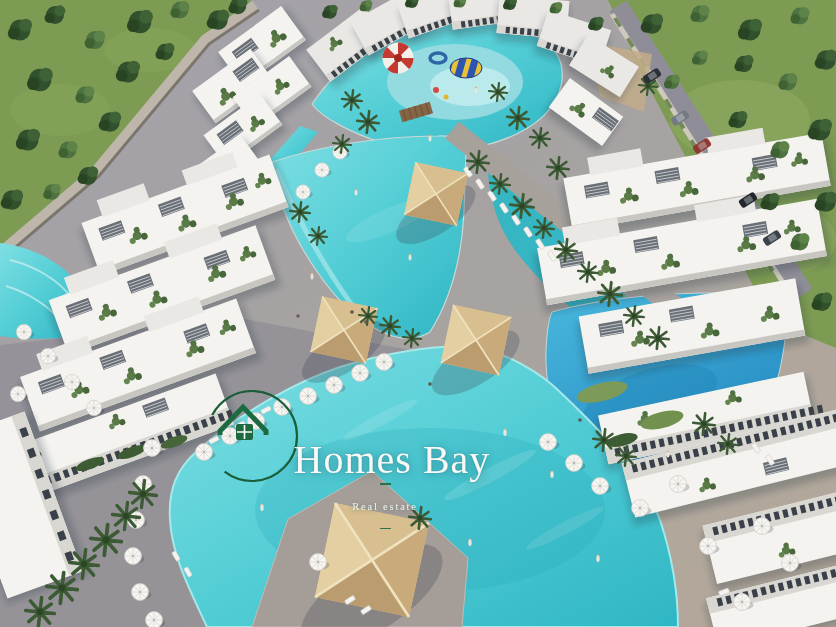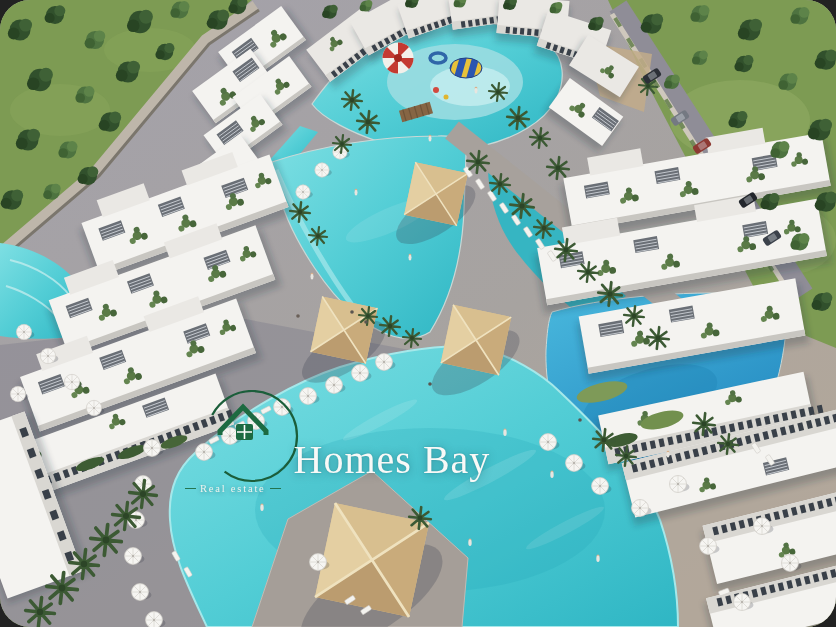--- a/index.html
+++ b/index.html
@@ -1,34 +1,34 @@
 <!DOCTYPE html>
 <html style="--pool_turquoise: #52cdd5; --pool_deep: #2fb6c4; --pool_royal: #2f9fd0; --paving_gray: #a3a1ab; --paving_warm: #b2a79a; --building_white: #f4f3f0; --grass_green: #7d9b53; --forest_green: #31502c; --pavilion_tan: #d9c193; --logo_green: #1d6a41; --logo_text_white: #f8f9f7;"><head>
 <meta charset="utf-8">
 <style>
   html,body{margin:0;padding:0;background:#222;}
   .stage{position:relative;width:836px;height:627px;overflow:hidden;
-         font-family:"Liberation Serif",serif;background:#4d7c0f;border-radius:30px;}
+         font-family:"Liberation Serif",serif;background:#4d7c0f;}
   .stage svg{display:block;position:absolute;left:0;top:0;}
   .roof{fill:var(--building_white,#f4f3f0);}
   .roof2{fill:#eae8e4;}
   .edge{fill:#c8c6c1;}
   .fac{fill:#d9d7d2;}
   .shd{fill:rgba(40,46,60,.26);}
   .grass{fill:var(--grass_green,#7d9b53);}
   .watermark{position:absolute;left:192px;top:390px;width:400px;height:115px;z-index:5;pointer-events:none;}
   .wm-icon{position:absolute;left:200px;top:0;width:120px;height:100px;}
   .wm-brand{position:absolute;top:46px;left:0;width:100%;text-align:center;
             font-size:40px;font-weight:400;letter-spacing:1px;
             color:var(--logo_text_white,#f8f9f7);
             text-shadow:0 1px 10px rgba(15,60,70,.4),0 0 2px rgba(20,70,80,.25);}
   .wm-tag{position:absolute;top:93px;left:0;width:100%;display:flex;align-items:center;
-          justify-content:flex-start;gap:4px;transform:translateX(-7px);
+          justify-content:space-between;gap:16px;transform:translateX(-7px);
           font-size:10.5px;letter-spacing:1.8px;color:#eef4ef;
-          text-shadow:0 1px 4px rgba(15,60,70,.45);}
+          text-shadow:0 1px 4px rgba(15,60,70,.45);flex-direction:column;}
   .dash{display:inline-block;width:11px;height:1.5px;background:var(--logo_green,#1d6a41);opacity:.9;}
 </style>
 </head>
 <body>
 
 <div class="stage">
 <svg width="836" height="627" viewBox="0 0 836 627">
   <defs>
     <linearGradient id="paveG" x1="0" y1="0" x2="0.8" y2="1">
       <stop offset="0" style="stop-color:var(--paving_gray,#a3a1ab)"></stop>

